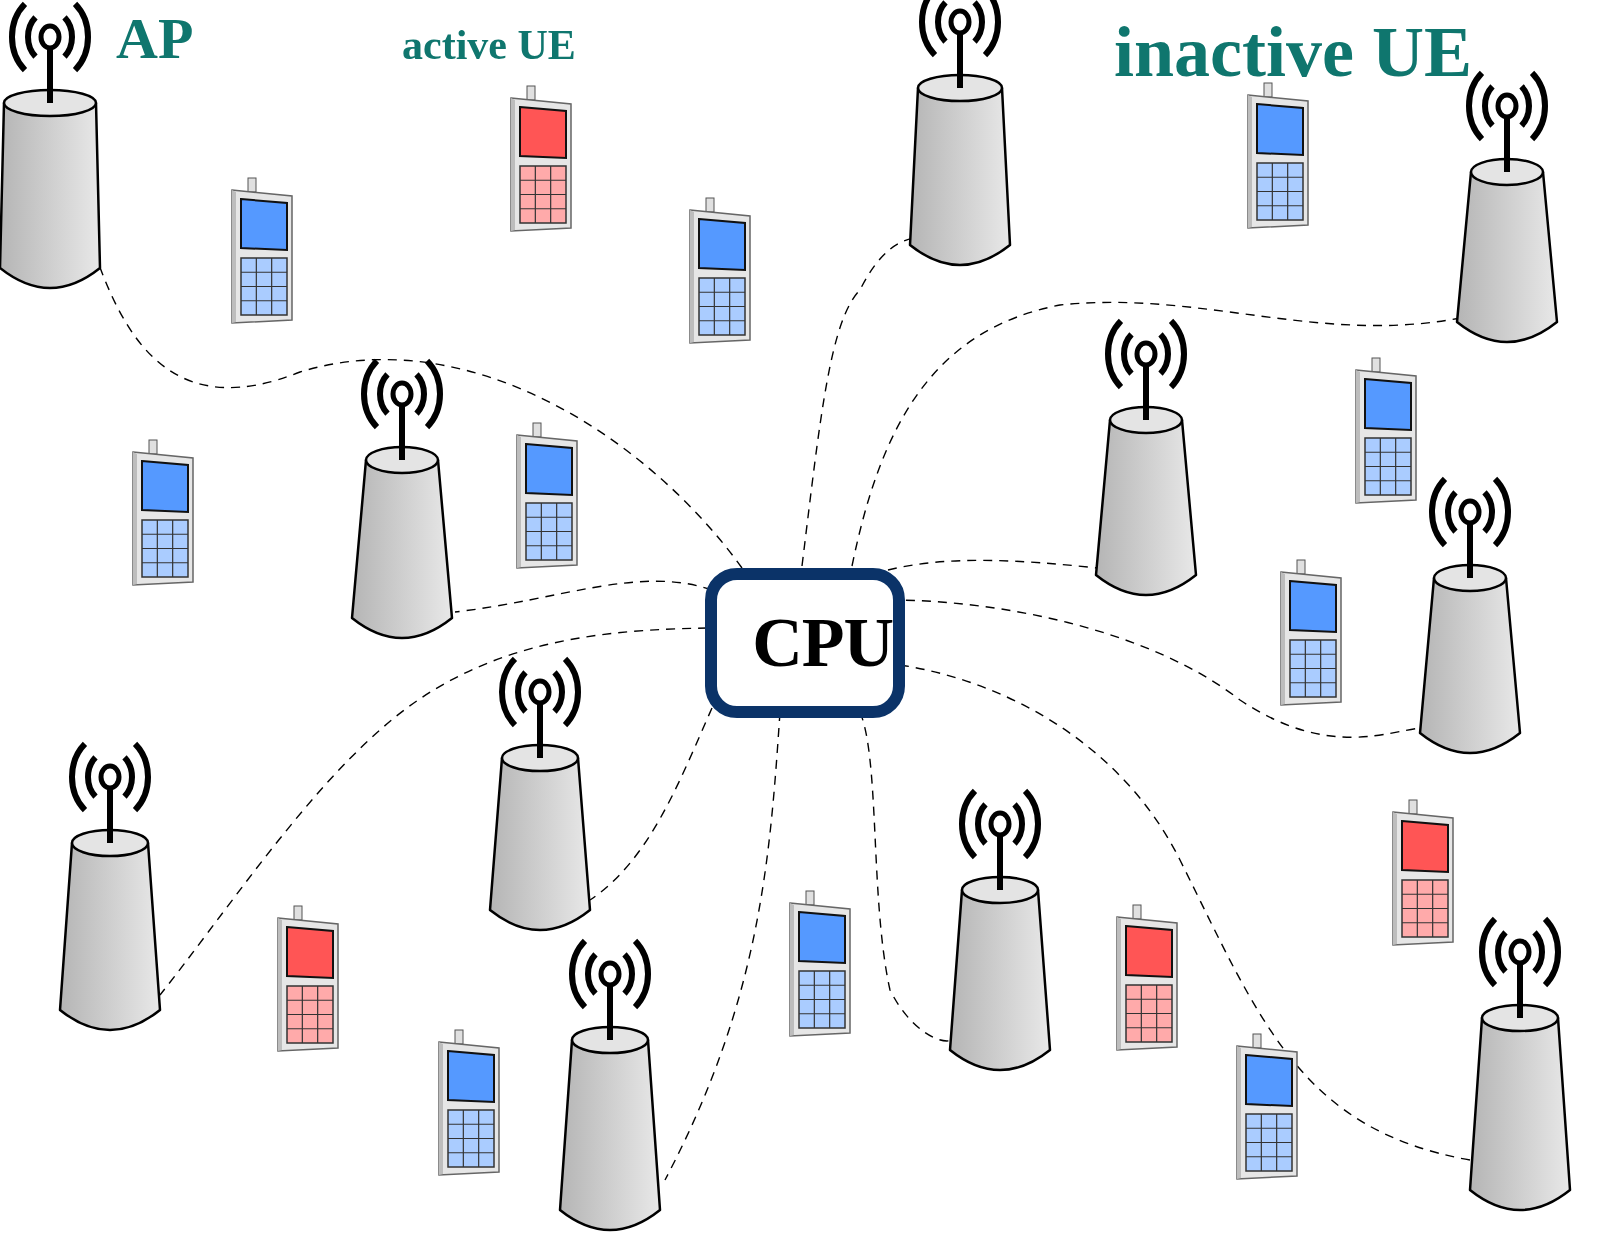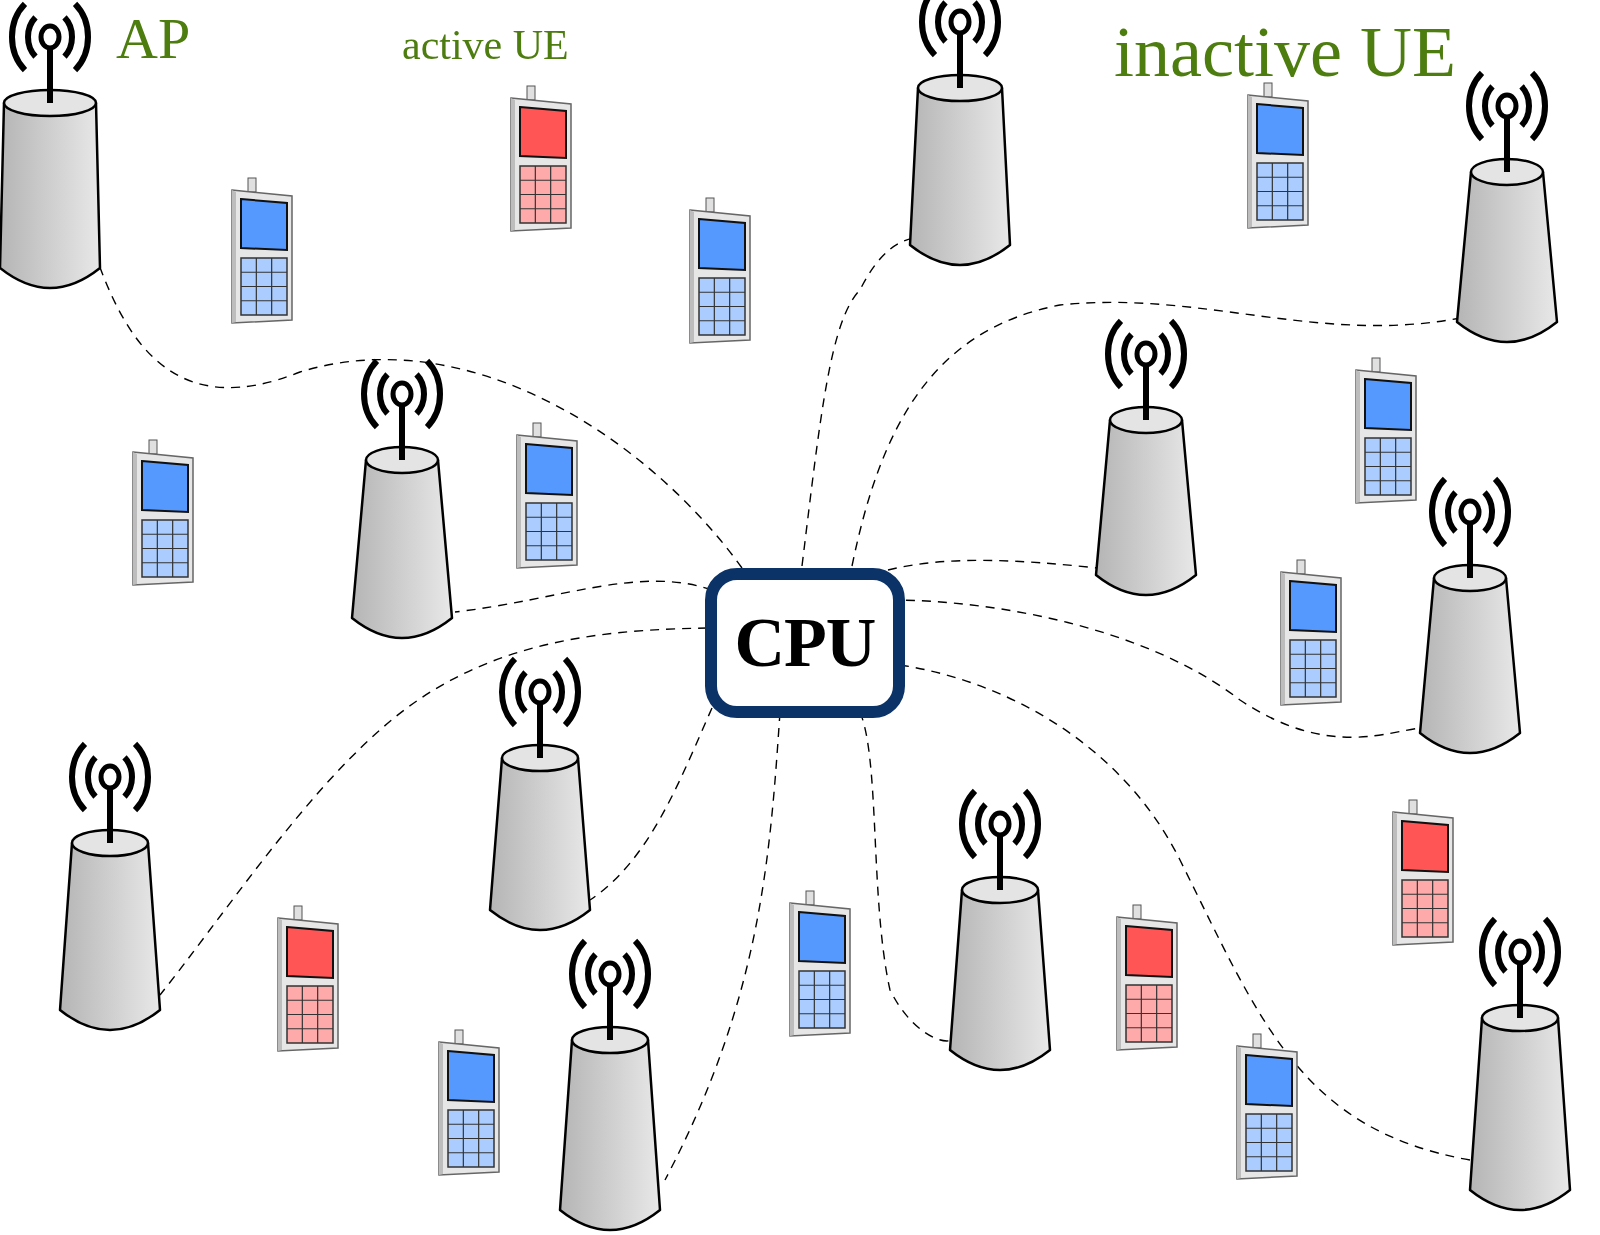--- a/index.html
+++ b/index.html
@@ -1,25 +1,25 @@
 <!DOCTYPE html>
 <html><head>
 <meta charset="utf-8">
 <style>
   html, body { margin:0; padding:0; background:#ffffff; }
   body { width:1600px; height:1235px; position:relative; overflow:hidden;
          font-family:"Liberation Serif","DejaVu Serif",serif; }
   #canvas { position:absolute; left:0; top:0; }
-  .label { position:absolute; font-weight:normal; color:#4d7c0f; white-space:nowrap; line-height:1; }
+  .label { position:absolute; font-weight:bold; color:#0f766e; white-space:nowrap; line-height:1; }
   #lbl-ap { left:116px; top:10px; font-size:58px; }
   #lbl-active { left:402px; top:24px; font-size:42px; }
   #lbl-inactive { left:1114px; top:16px; font-size:72px; }
   #cpu-box { position:absolute; left:705px; top:568px; width:176px; height:126px;
              border:12px solid #0b3368; border-radius:32px; background:#fff;
-             display:flex; align-items:center; justify-content:center; }
+             display:flex; align-items:center; justify-content:flex-end; }
   #cpu-label { font-size:70px; font-weight:bold; color:#000; letter-spacing:-1px; }
 </style>
 </head>
 <body>
 
 <svg id="canvas" width="1600" height="1235" viewBox="0 0 1600 1235">
   <defs>
     <linearGradient id="towerGrad" x1="0" y1="0" x2="1" y2="0">
       <stop offset="0" stop-color="#b5b5b5"></stop>
       <stop offset="1" stop-color="#e8e8e8"></stop>

